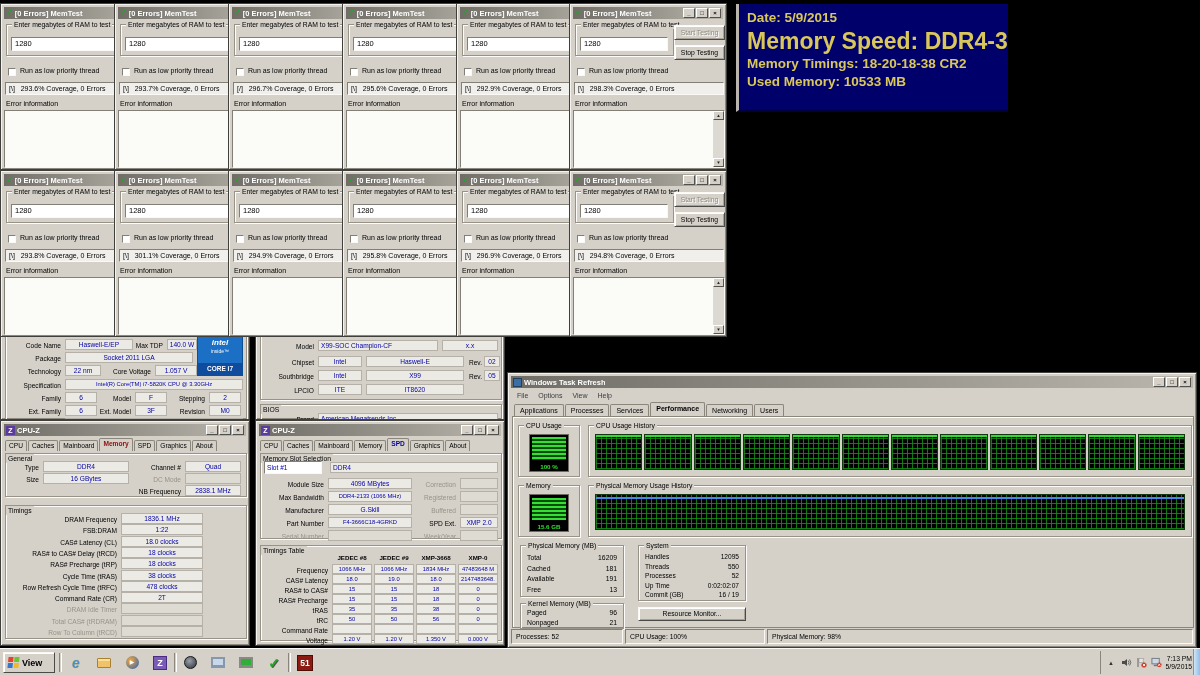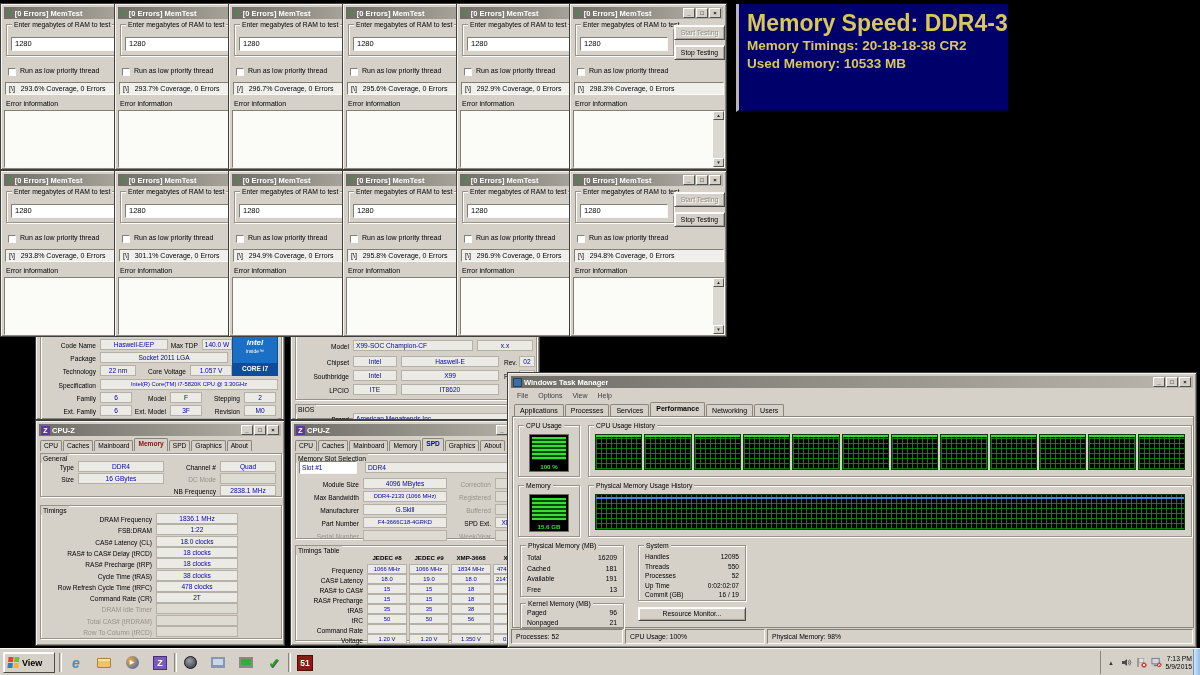--- a/index.html
+++ b/index.html
@@ -54,21 +54,21 @@
              font-size:7px;line-height:11px;padding-left:3px;white-space:pre;}
   .mt-errl{position:absolute;left:5px;top:96px;font-size:7px;color:#000;}
   .mt-errbox{left:3px;top:106px;width:152px;height:58px;background:#fbfbf8;}
   .mt-sb{position:absolute;right:0;top:0;bottom:0;width:11px;background:#dcd9d2;
          display:flex;flex-direction:column;}
   .sb-b{height:9px;background:#d5d1c9;border:1px solid;border-color:#fff #55534e #55534e #fff;
         font-size:4.5px;text-align:center;line-height:7px;color:#222;}
   .sb-sp{flex:1;}
 
   
-  .cpuz{width:250px;margin-left:35px;}
+  .cpuz{width:250px;}
   .zico{width:9px;height:9px;background:#5b3a9e;color:#fff;font-size:7px;line-height:9px;
         text-align:center;font-weight:bold;flex:0 0 auto;}
   .ztabs{position:absolute;left:4px;top:16px;right:4px;height:14px;display:flex;align-items:flex-end;}
   .ztab{border:1px solid #8a867c;border-bottom:none;background:#d5d1c9;padding:0 3px;height:11px;
         font-size:6.6px;line-height:10px;margin-right:1px;border-radius:2px 2px 0 0;color:#000;white-space:nowrap;}
   .ztab.sel{height:13px;font-weight:bold;}
   .badge{position:absolute;left:196px;top:36px;width:46px;height:52px;background:#1b6fc4;
          border:1px solid #0d4e95;overflow:hidden;text-align:center;}
   .badge .chip{height:12px;background:linear-gradient(180deg,#e8c264,#8a6420);}
   .badge .ibrand{color:#fff;font-size:8px;font-weight:bold;font-style:italic;line-height:11px;}
@@ -419,22 +419,23 @@
       <div class="mt-sb">
         <div class="sb-b">▲</div>
         <div class="sb-sp"></div>
         <div class="sb-b">▼</div>
       </div>
     </div>
   </div>
     </div>
 
   <div id="overlay">
+    <div class="ov-sm">Date: 5/9/2015</div>
     <div class="ov-lg">Memory Speed: DDR4-3672</div>
-    <div class="ov-sm">Memory Timings: 20-18-18-38 CR2</div>
+    <div class="ov-sm">Memory Timings: 18-20-18-38 CR2</div>
     <div class="ov-sm">Used Memory: 10533 MB</div>
   </div>
 
   <div class="win cpuz" id="cpuz-cpu" style="left:0;top:287px;height:133px;">
     <div class="tbar">
       <span class="zico">Z</span>
       <span class="t-txt">CPU-Z</span>
       <span class="tb-ctrls">
         <span class="tb-b">_</span>
         <span class="tb-b">□</span>
@@ -683,21 +684,21 @@
       <div class="lab" style="left: 4px; top: 215px; width: 68px; height: 9px;">Voltage</div>
       <div class="fld tiny" style="left: 76px; top: 213px; width: 40px; height: 10px;">1.20 V</div>
       <div class="fld tiny" style="left: 118px; top: 213px; width: 40px; height: 10px;">1.20 V</div>
       <div class="fld tiny" style="left: 160px; top: 213px; width: 40px; height: 10px;">1.350 V</div>
       <div class="fld tiny" style="left: 202px; top: 213px; width: 40px; height: 10px;">0.000 V</div>
     </div>
 
   <div class="win" id="taskman">
     <div class="tbar">
       <span style="width:9px;height:9px;background:#3a6ea5;border:1px solid #20405c;flex:0 0 auto;"></span>
-      <span class="t-txt">Windows Task Manager</span>
+      <span class="t-txt">Windows Task Refresh</span>
       <span class="tb-ctrls">
         <span class="tb-b">_</span>
         <span class="tb-b">□</span>
         <span class="tb-b">×</span>
       </span>
     </div>
     <div class="menu" id="tm-menu">
         <span>File</span>
         <span>Options</span>
         <span>View</span>

